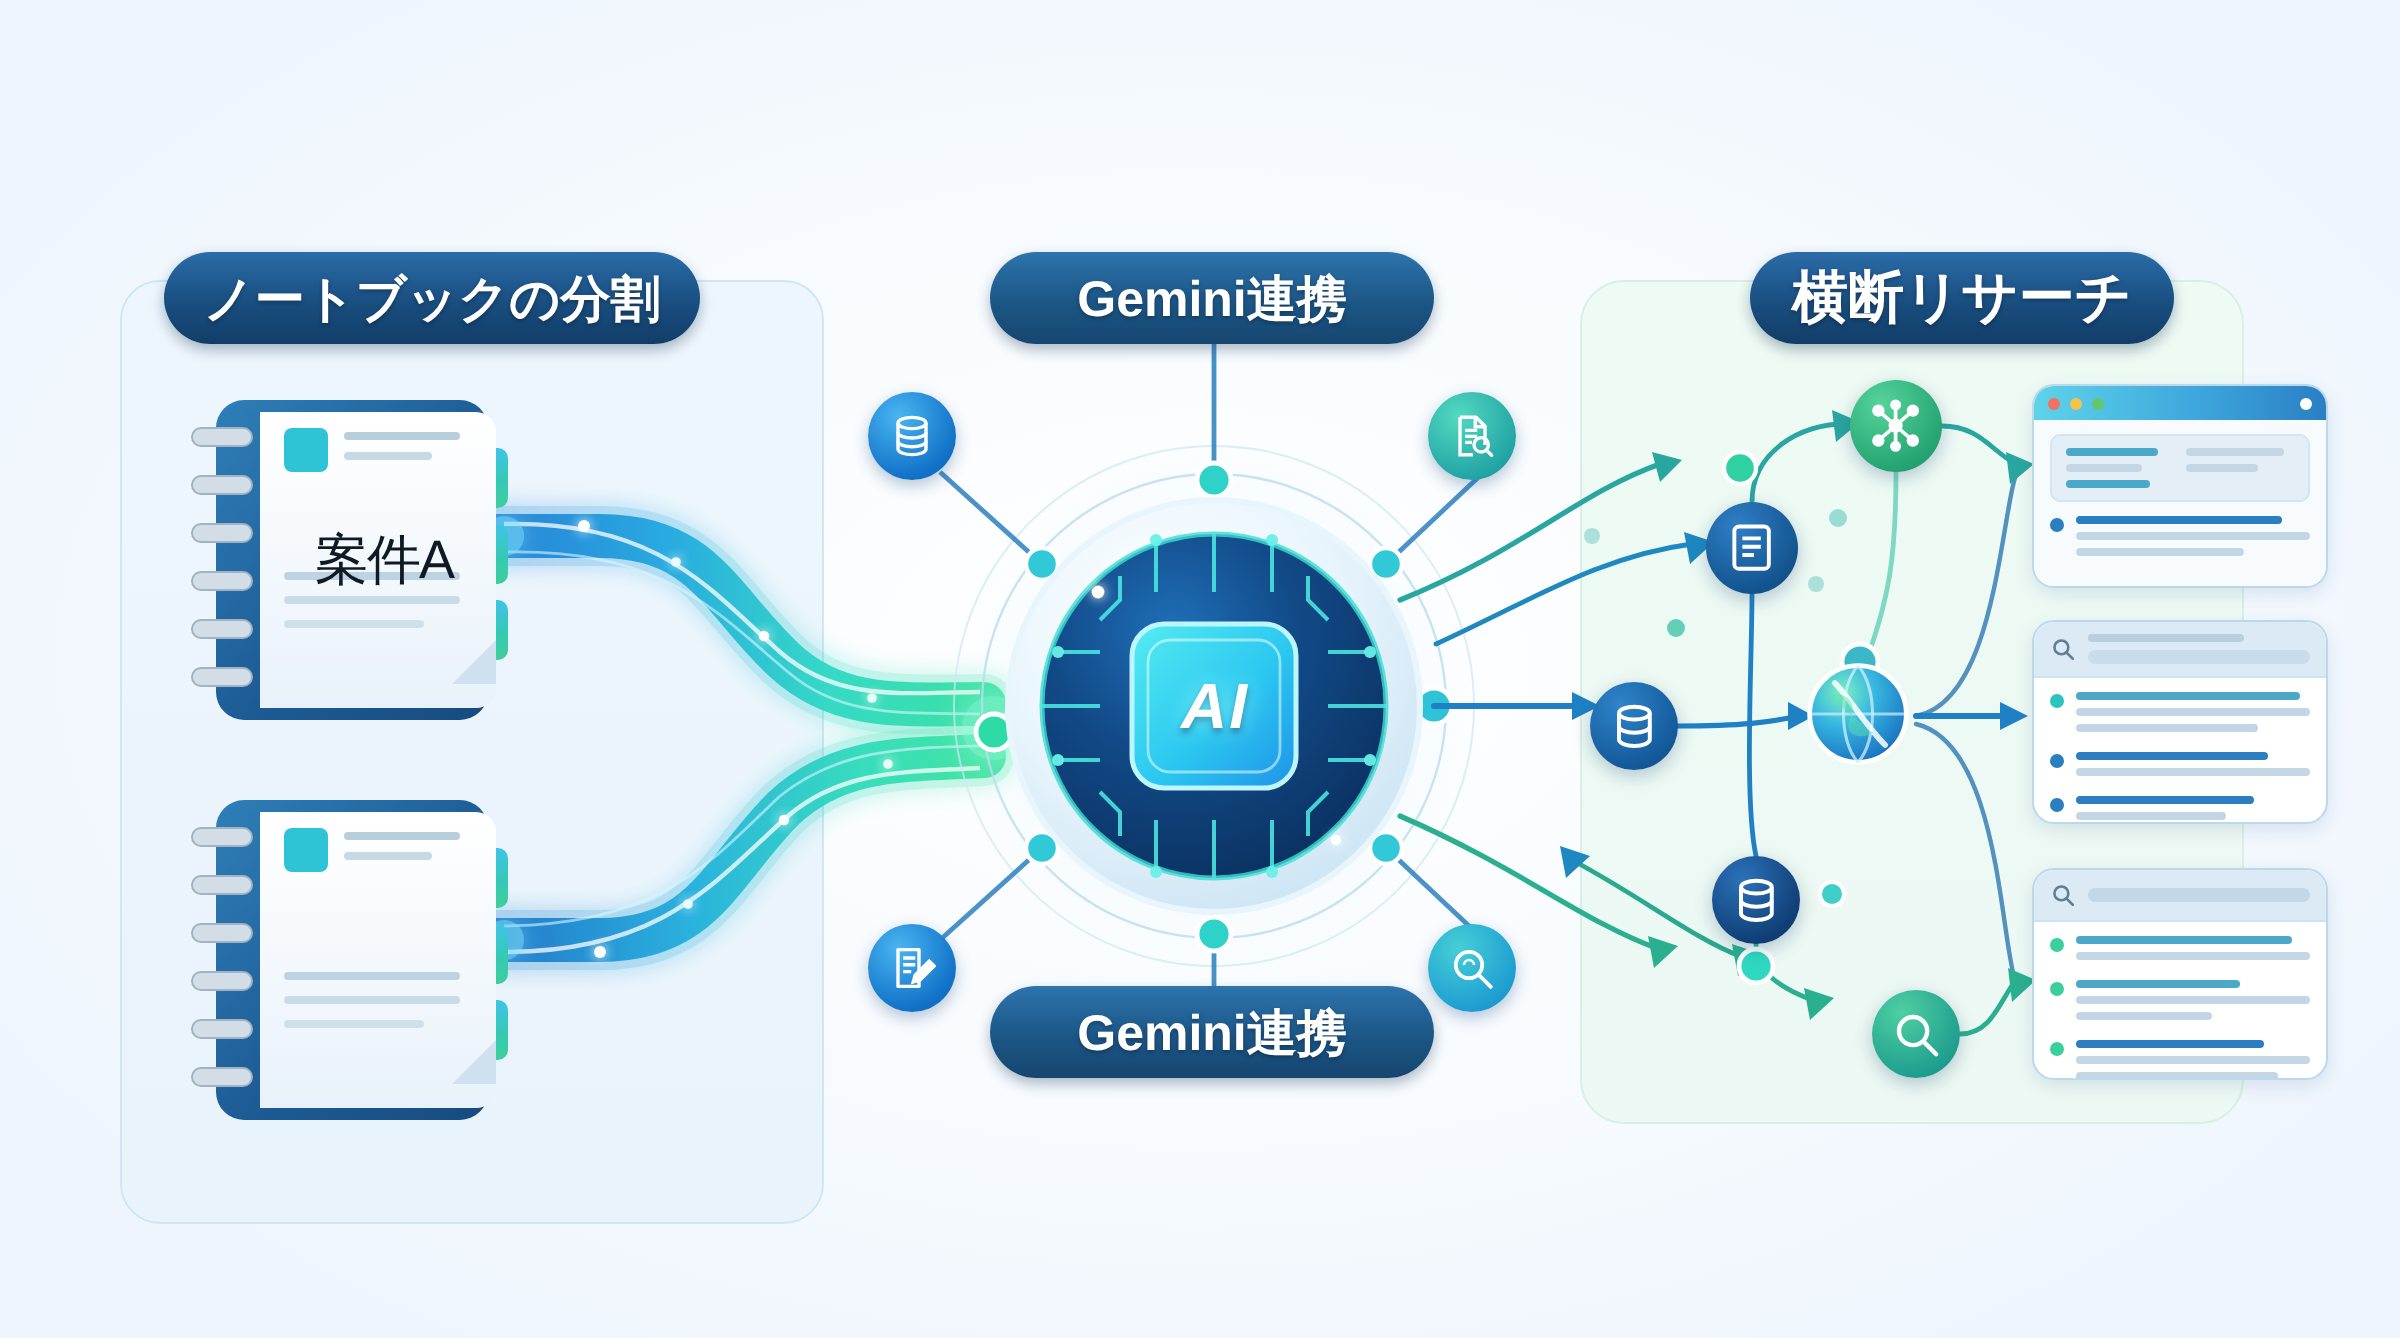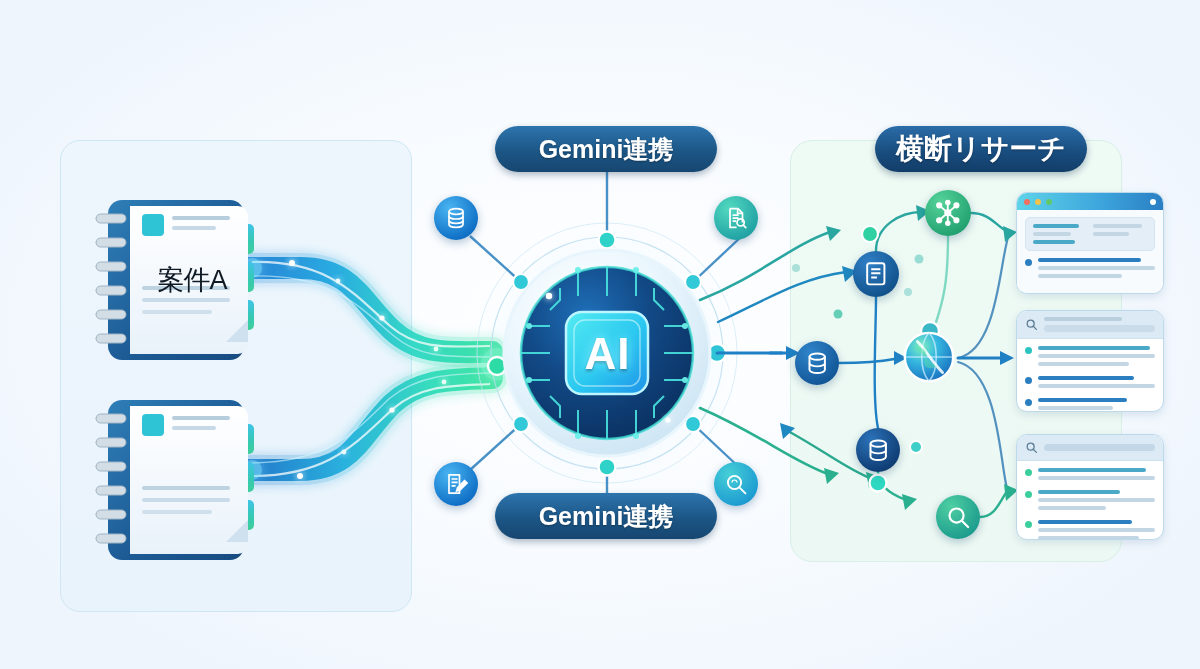--- a/index.html
+++ b/index.html
@@ -50,23 +50,23 @@
   #nb-b{left:103px;top:396px;}
   .nb-label{position:absolute;left:0;top:0;width:150px;height:168px;
     display:flex;align-items:center;justify-content:center;
     font-size:27px;font-weight:normal;color:#101a24;
     padding-left:28px;box-sizing:border-box;letter-spacing:-1px;}
 
   
   #hub{position:absolute;left:500px;top:246px;width:215px;height:215px;}
   #hub-text{position:absolute;left:0;top:0;width:215px;height:215px;
     display:flex;align-items:center;justify-content:center;
-    font-size:44px;font-weight:bold;color:#ffffff;
+    font-size:32px;font-weight:bold;color:#ffffff;
     text-shadow:0 0 12px rgba(140,245,255,.95),0 2px 3px rgba(0,30,60,.5);
-    letter-spacing:1px;}
+    letter-spacing:1px;font-style:italic;}
 
   
   .sat{position:absolute;width:44px;height:44px;border-radius:50%;
     display:flex;align-items:center;justify-content:center;
     box-shadow:0 3px 8px rgba(20,70,120,.30);}
   .sat svg{width:24px;height:24px;}
   #sat-db{left:434px;top:196px;background:radial-gradient(circle at 35% 28%,#49b5f2,#1273c8 70%,#0e5ea8);}
   #sat-doc{left:714px;top:196px;background:radial-gradient(circle at 35% 28%,#52d9c0,#24a6a6 70%,#1a8e95);}
   #sat-edit{left:434px;top:462px;background:radial-gradient(circle at 35% 28%,#49b5f2,#1273c8 70%,#0e5ea8);}
   #sat-search{left:714px;top:462px;background:radial-gradient(circle at 35% 28%,#46cfd6,#1f9fd2 70%,#1a86bd);}
@@ -377,20 +377,21 @@
         <rect x="96" y="414" width="30" height="9" rx="4.5"></rect>
         <rect x="96" y="438" width="30" height="9" rx="4.5"></rect>
         <rect x="96" y="462" width="30" height="9" rx="4.5"></rect>
         <rect x="96" y="486" width="30" height="9" rx="4.5"></rect>
         <rect x="96" y="510" width="30" height="9" rx="4.5"></rect>
         <rect x="96" y="534" width="30" height="9" rx="4.5"></rect>
       </g>
     </g>
   </svg>
 
+  <div class="pill" id="pill-split">ノートブックの分割</div>
   <div class="pill" id="pill-gemini-top">Gemini連携</div>
   <div class="pill" id="pill-gemini-bottom">Gemini連携</div>
   <div class="pill" id="pill-research">横断リサーチ</div>
 
   <div class="notebook" id="nb-a">
     <div class="nb-label">案件A</div>
   </div>
 
   <div id="hub">
     <div id="hub-text">AI</div>

